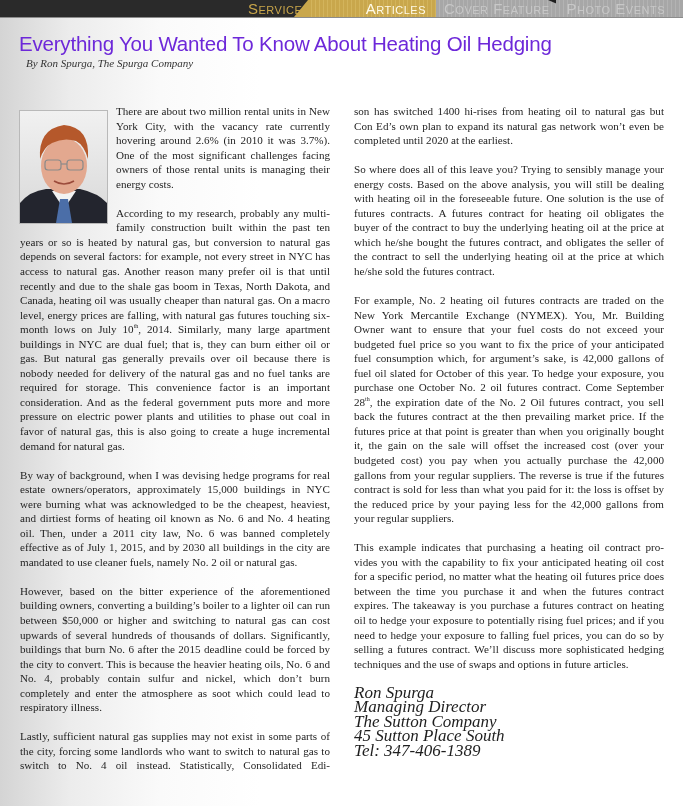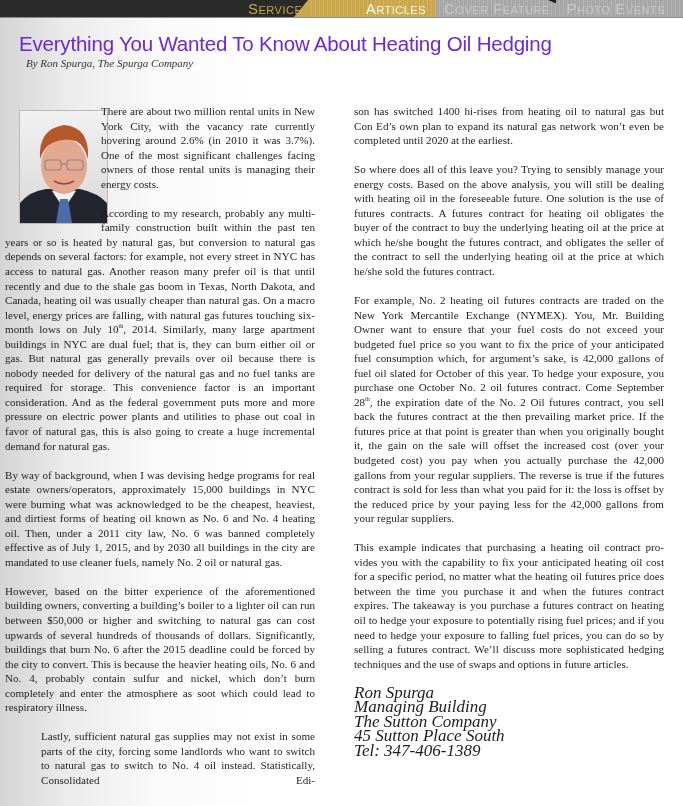--- a/index.html
+++ b/index.html
@@ -55,21 +55,21 @@
   .photo {
     position:absolute; left:19px; top:110px; width:87px; height:112px;
     border:1px solid #b9b9b9; overflow:hidden; background:#e9e9e9;
   }
   .photo svg { display:block; }
   .col {
     position:absolute; top:104px;
     font-size:11.1px; line-height:14.55px; text-align:justify;
     hyphens:manual;
   }
-  .col-left { left:5px; width:310px; }
+  .col-left { left:20px; width:310px; }
   .col-right { left:354px; width:310px; }
   .col p { margin:0 0 14.5px 0; }
   .wrap-spacer { float:left; width:96px; height:124px; }
   .sig { font-style:italic; line-height:14.6px; font-size:17px; margin-top:3px;}
   .sig div { white-space:nowrap; }
   sup { font-size:6px; line-height:0; vertical-align:super; }
 </style>
 </head>
 <body>
 
@@ -103,28 +103,28 @@
     <path d="M34 70 Q44 76 54 70" fill="none" stroke="#9b4b3b" stroke-width="1.6"></path>
   </svg>
 </div>
 
 <div class="col col-left">
   <div class="wrap-spacer"></div>
   <p>There are about two million rental units in New York City, with the vacancy rate cur­rently hovering around 2.6% (in 2010 it was 3.7%). One of the most significant challenges facing owners of those rental units is manag­ing their energy costs.</p>
   <p><span>According to my research, probably any multi-family construction built within the past ten years or so is heated by natural gas, but conversion to nat­ural gas depends on several factors: for example, not every street in NYC has access to natural gas. Another reason many prefer oil is that until recently and due to the shale gas boom in Texas, North Dakota, and Canada, heating oil was usually cheaper than natu­ral gas. On a macro level, energy prices are falling, with natural gas futures touching six-month lows on July 10</span><sup>th</sup><span>, 2014. Similarly, many large apartment buildings in NYC are dual fuel; that is, they can burn either oil or gas. But natural gas generally prevails over oil because there is nobody needed for delivery of the natural gas and no fuel tanks are required for storage. This convenience factor is an important consideration. And as the federal government puts more and more pressure on electric power plants and utilities to phase out coal in favor of natural gas, this is also going to create a huge incremental demand for natural gas.</span></p>
   <p>By way of background, when I was devising hedge programs for real estate owners/operators, approximately 15,000 buildings in NYC were burning what was acknowledged to be the cheapest, heaviest, and dirtiest forms of heating oil known as No. 6 and No. 4 heating oil. Then, under a 2011 city law, No. 6 was banned completely effective as of July 1, 2015, and by 2030 all buildings in the city are mandated to use cleaner fuels, namely No. 2 oil or natural gas.</p>
   <p>However, based on the bitter experience of the aforementioned building owners, converting a building’s boiler to a lighter oil can run between $50,000 or higher and switching to natural gas can cost upwards of several hundreds of thousands of dollars. Signifi­cantly, buildings that burn No. 6 after the 2015 deadline could be forced by the city to convert. This is because the heavier heating oils, No. 6 and No. 4, probably contain sulfur and nickel, which don’t burn completely and enter the atmosphere as soot which could lead to respiratory illness.</p>
-  <p id="p-last-left" style="text-align-last: justify; margin-left: 36px;">Lastly, sufficient natural gas supplies may not exist in some parts of the city, forcing some landlords who want to switch to natural gas to switch to No. 4 oil instead. Statistically, Consolidated Edi-</p>
+  <p id="p-last-left" style="text-align-last: justify;">Lastly, sufficient natural gas supplies may not exist in some parts of the city, forcing some landlords who want to switch to natural gas to switch to No. 4 oil instead. Statistically, Consolidated Edi-</p>
 </div>
 
 <div class="col col-right">
   <p id="p-cont-right">son has switched 1400 hi-rises from heating oil to natural gas but Con Ed’s own plan to expand its natural gas network won’t even be completed until 2020 at the earliest.</p>
   <p>So where does all of this leave you? Trying to sensibly manage your energy costs. Based on the above analysis, you will still be dealing with heating oil in the foreseeable future. One solution is the use of futures contracts. A futures contract for heating oil obligates the buyer of the contract to buy the underlying heating oil at the price at which he/she bought the futures contract, and obligates the sell­er of the contract to sell the underlying heating oil at the price at which he/she sold the futures contract.</p>
   <p><span>For example, No. 2 heating oil futures contracts are traded on the New York Mercantile Exchange (NYMEX). You, Mr. Building Owner want to ensure that your fuel costs do not exceed your budgeted fuel price so you want to fix the price of your anticipated fuel consumption which, for argument’s sake, is 42,000 gallons of fuel oil slated for October of this year. To hedge your exposure, you purchase one October No. 2 oil futures contract. Come Sep­tember 28</span><sup>th</sup><span>, the expiration date of the No. 2 Oil futures contract, you sell back the futures contract at the then prevailing market price. If the futures price at that point is greater than when you originally bought it, the gain on the sale will offset the increased cost (over your budgeted cost) you pay when you actually purchase the 42,000 gallons from your regular suppliers. The reverse is true if the futures contract is sold for less than what you paid for it: the loss is offset by the reduced price by your paying less for the 42,000 gallons from your regular suppliers.</span></p>
   <p>This example indicates that purchasing a heating oil contract pro­vides you with the capability to fix your anticipated heating oil cost for a specific period, no matter what the heating oil futures price does between the time you purchase it and when the futures contract expires. The takeaway is you purchase a futures contract on heating oil to hedge your exposure to potentially rising fuel prices; and if you need to hedge your exposure to falling fuel pric­es, you can do so by selling a futures contract. We’ll discuss more sophisticated hedging techniques and the use of swaps and options in future articles.</p>
   <div class="sig">
     <div>Ron Spurga</div>
-    <div>Managing Building</div>
+    <div>Managing Director</div>
     <div>The Sutton Company</div>
     <div>45 Sutton Place South</div>
     <div>Tel: 347-406-1389</div>
   </div>
 </div>
 
 </body></html>

